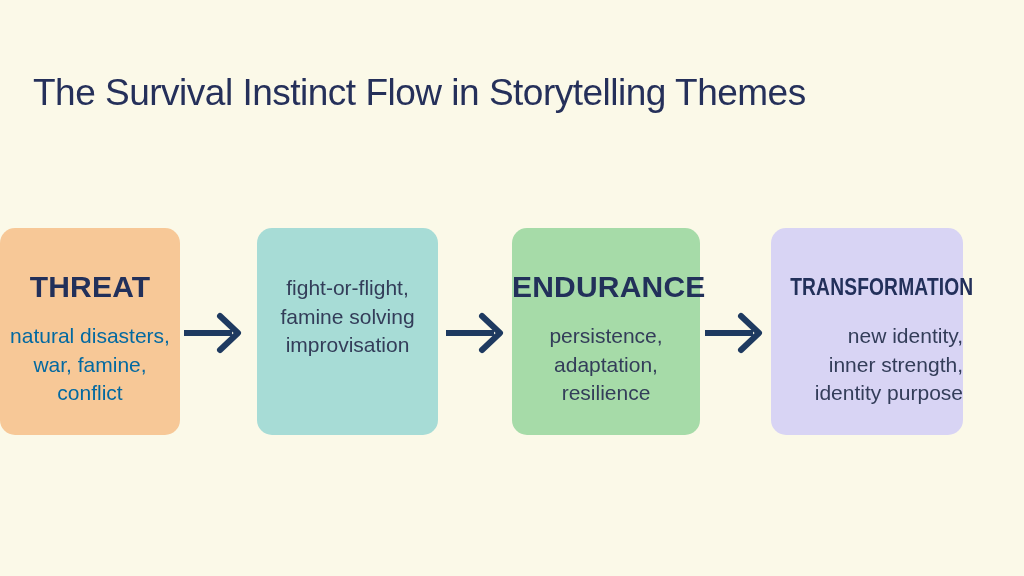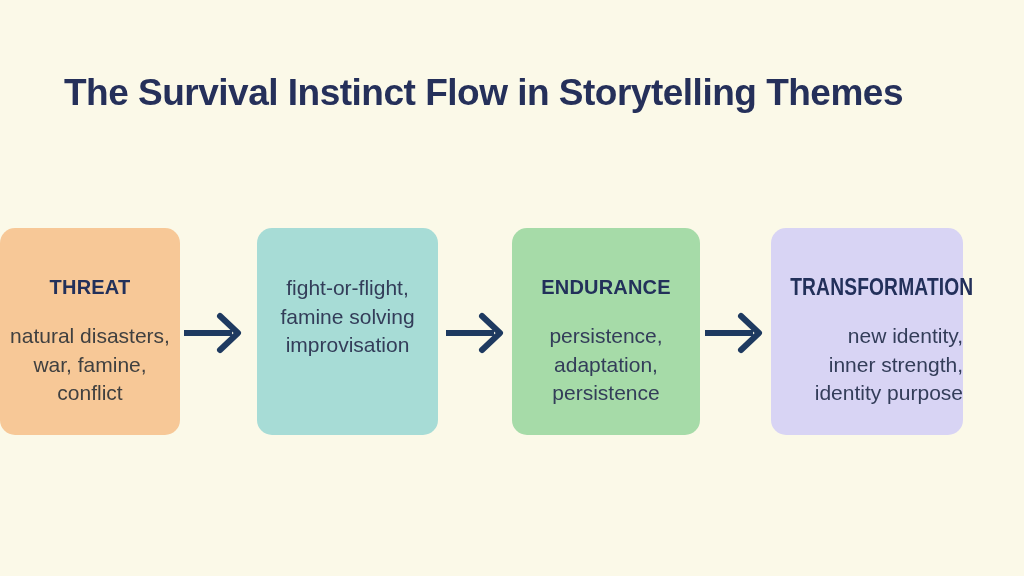--- a/index.html
+++ b/index.html
@@ -12,35 +12,34 @@
     position: absolute;
     left: 0; top: 0;
     width: 1024px; height: 576px;
     overflow: hidden;
   }
   .diagram-title {
     position: absolute;
     left: 33px;
     top: 72px;
     font-size: 37px;
-    font-weight: bold;
+    font-weight: normal;
     letter-spacing: -0.5px;
     white-space: nowrap;
-    margin-left: 31px;
   }
   .stage-card {
     position: absolute;
     top: 228px;
     height: 207px;
     border-radius: 15px;
     padding-top: 46px;
     text-align: center;
   }
   .stage-card .stage-title {
-    font-size: 20px;
+    font-size: 30px;
     font-weight: bold;
     line-height: 26px;
     margin-bottom: 22px;
     letter-spacing: 0.2px;
     white-space: nowrap;
   }
   .stage-card .stage-title.condensed {
     font-size: 24px;
     transform: scaleX(0.8);
     transform-origin: 50% 50%;
@@ -66,21 +65,21 @@
 </style>
 </head>
 <body>
 
 <div class="canvas" style="background: rgb(251, 249, 232);">
 
   <h1 class="diagram-title" style="color: rgb(37, 48, 90);">The Survival Instinct Flow in Storytelling Themes</h1>
 
   <div class="stage-card card-threat" style="background: rgb(247, 200, 151);">
     <div class="stage-title" style="color: rgb(34, 48, 90);">THREAT</div>
-    <div style="color: #404040;">
+    <div style="color: #0369a1;">
       <div class="stage-line">natural disasters,</div>
       <div class="stage-line">war, famine,</div>
       <div class="stage-line">conflict</div>
     </div>
   </div>
 
   <svg class="flow-arrow arrow-1" viewBox="0 0 62 44" fill="none" style="color: rgb(30, 58, 96);">
     <line x1="2" y1="22" x2="50" y2="22" stroke="currentColor" stroke-width="6"></line>
     <polyline points="38,5 56,22 38,39" stroke="currentColor" stroke-width="6" stroke-linecap="round" stroke-linejoin="round" fill="none"></polyline>
   </svg>
@@ -96,21 +95,21 @@
   <svg class="flow-arrow arrow-2" viewBox="0 0 62 44" fill="none" style="color: rgb(30, 58, 96);">
     <line x1="2" y1="22" x2="50" y2="22" stroke="currentColor" stroke-width="6"></line>
     <polyline points="38,5 56,22 38,39" stroke="currentColor" stroke-width="6" stroke-linecap="round" stroke-linejoin="round" fill="none"></polyline>
   </svg>
 
   <div class="stage-card card-endurance" style="background: rgb(166, 219, 168);">
     <div class="stage-title" style="color: rgb(34, 48, 90);">ENDURANCE</div>
     <div style="color: rgb(51, 61, 89);">
       <div class="stage-line">persistence,</div>
       <div class="stage-line">adaptation,</div>
-      <div class="stage-line">persistence</div>
+      <div class="stage-line">resilience</div>
     </div>
   </div>
 
   <svg class="flow-arrow arrow-3" viewBox="0 0 62 44" fill="none" style="color: rgb(30, 58, 96);">
     <line x1="2" y1="22" x2="50" y2="22" stroke="currentColor" stroke-width="6"></line>
     <polyline points="38,5 56,22 38,39" stroke="currentColor" stroke-width="6" stroke-linecap="round" stroke-linejoin="round" fill="none"></polyline>
   </svg>
 
   <div class="stage-card card-transformation" style="background: rgb(216, 212, 244); text-align: right;">
     <div class="stage-title condensed" style="color: rgb(34, 48, 90);">TRANSFORMATION</div>

